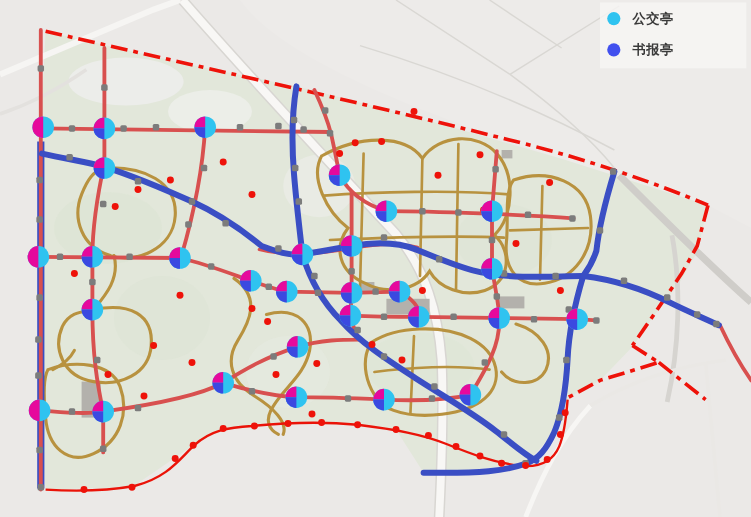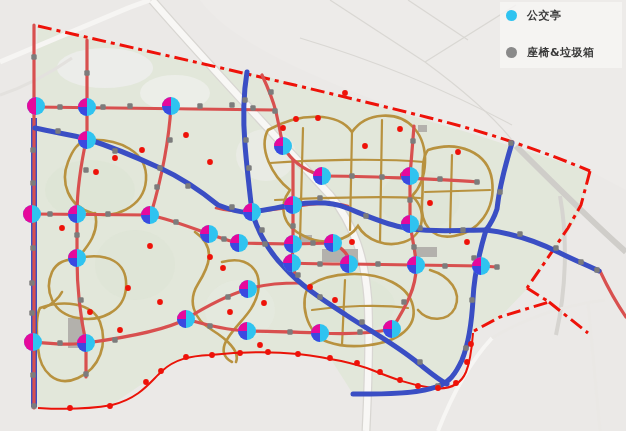--- a/index.html
+++ b/index.html
@@ -1,19 +1,19 @@
 <!DOCTYPE html>
 <html><head>
 <meta charset="utf-8">
 <style>
   html,body{margin:0;padding:0;background:#ebe9e7;}
   .stage{position:relative;width:626px;height:431px;overflow:hidden;font-family:"DejaVu Sans",sans-serif;}
   .stage svg{position:absolute;left:0;top:0;}
   .legend{position:absolute;top:2px;right:4px;width:114px;padding:6px 2px 8px 6px;
-          display:flex;flex-direction:column;gap:22px;background:rgba(247,246,245,0.78);}
+          display:flex;flex-direction:column;gap:11px;background:rgba(247,246,245,0.78);}
   .legend-row{display:flex;align-items:center;gap:10px;}
   .legend-dot{width:11px;height:11px;border-radius:50%;flex:0 0 auto;}
   .legend-label{font-size:11px;font-weight:bold;color:#3a3a3a;letter-spacing:.5px;white-space:nowrap;}
 </style>
 </head>
 <body>
 
 <div class="stage">
 
   <svg id="map-svg" width="626" height="431" viewBox="0 0 626 431">
@@ -398,17 +398,17 @@
         </g>
       </g>
   </svg>
 
   <div class="legend">
     <div class="legend-row">
       <span class="legend-dot" style="background: rgb(47, 195, 240);"></span>
       <span class="legend-label">公交亭</span>
     </div>
     <div class="legend-row">
-      <span class="legend-dot" style="background: rgb(138, 138, 138);"></span>
-      <span class="legend-label">座椅&amp;垃圾箱</span>
+      <span class="legend-dot" style="background: rgb(65, 80, 238);"></span>
+      <span class="legend-label">书报亭</span>
     </div>
   </div>
 </div>
 
 </body></html>

